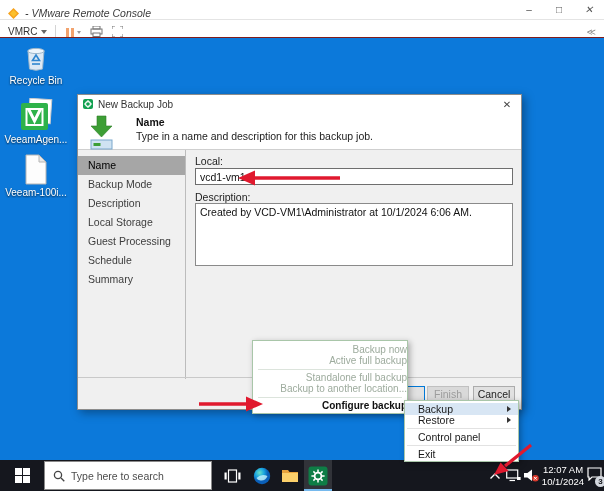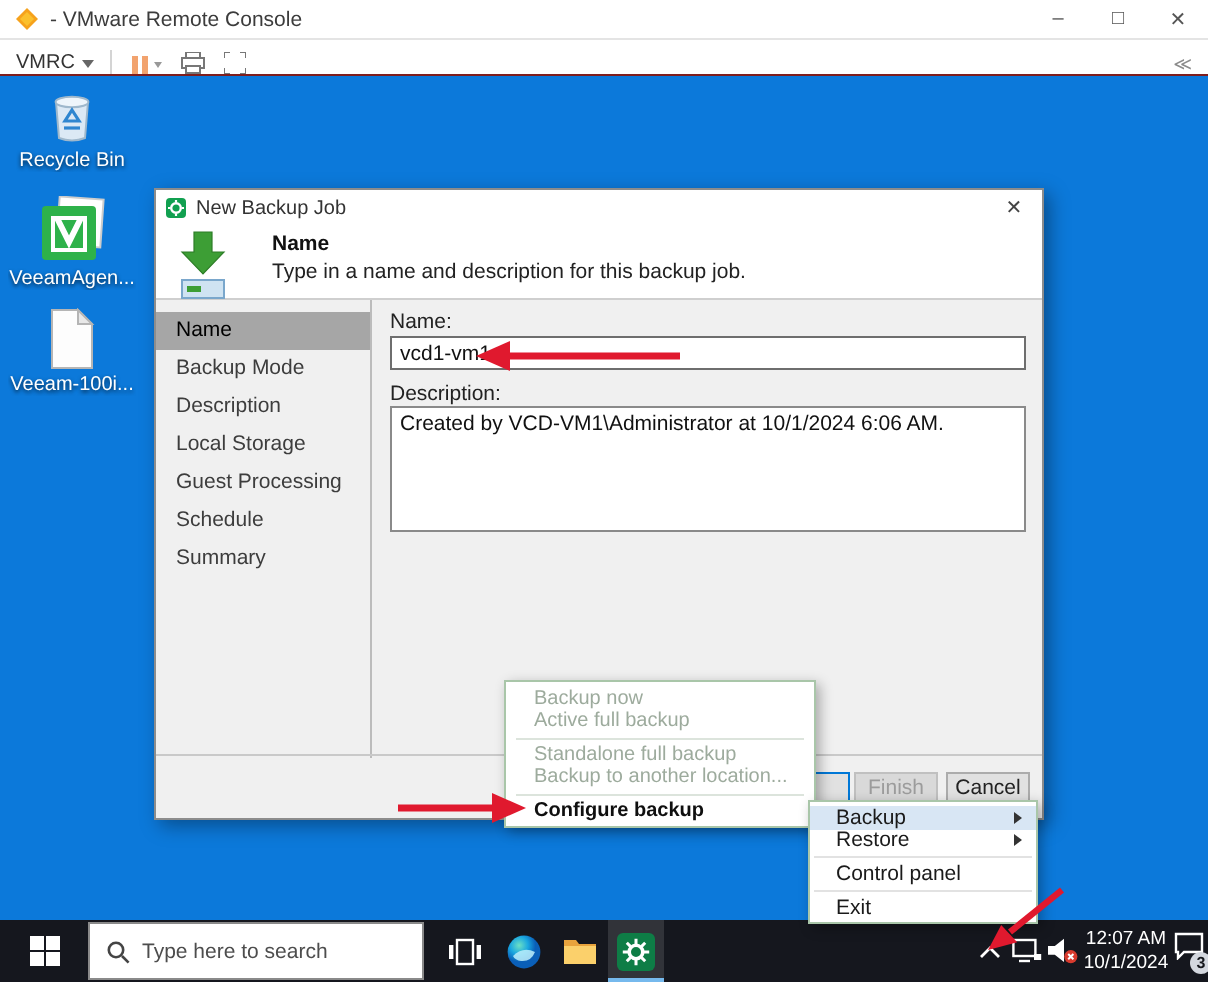--- a/index.html
+++ b/index.html
@@ -4,21 +4,21 @@
 <style>
   * { box-sizing: border-box; margin: 0; padding: 0; }
   html,body { width:604px; height:491px; }
   body {
     position: relative; overflow: hidden;
     font-family: "Liberation Sans", sans-serif;
     background: #0c79da;
   }
   
   .titlebar { position:absolute; top:0; left:0; right:0; height:20px; background:#ffffff;
-              border-bottom:1px solid #e4e4e4; display:flex; align-items:center; z-index:6; }
+              border-bottom:1px solid #e4e4e4; display:flex; align-items:flex-end; z-index:6;font-style:italic; }
   .tb-icon { width:11px; height:11px; margin:0 6px 0 8px; flex:none; }
   .tb-title { font-size:10.5px; color:#3c3c3c; }
   .tb-controls { margin-left:auto; display:flex; height:100%; }
   .tb-btn { width:30px; display:flex; align-items:center; justify-content:center;
             font-size:10px; color:#555; }
   .toolbar { position:absolute; top:20px; left:0; right:0; height:18px; background:#ffffff;
              border-bottom:1px solid #7f1d1d; display:flex; align-items:flex-end; z-index:6; }
   .vmrc { font-size:10px; color:#333; margin-left:8px; display:flex; align-items:center; gap:4px; }
   .caret-down { width:0; height:0; border-left:3px solid transparent; border-right:3px solid transparent;
                 border-top:4px solid #666; }
@@ -60,21 +60,21 @@
   .btn { position:absolute; top:8px; height:17px; font-size:10.5px; text-align:center; line-height:15px;
          border:1px solid #acacac; background:#e1e1e1; color:#222; }
   .btn-next   { right:96px; width:42px; border:1px solid #0078d7; }
   .btn-finish { right:52px; width:42px; color:#9c9c9c; background:#d9d9d9; border-color:#c0c0c0; }
   .btn-cancel { right:6px;  width:42px; }
   
   .menu { position:absolute; background:#fff; border:1px solid #a9c6a9;
           box-shadow:2px 2px 6px rgba(0,0,0,.3); }
   .menu1 { left:252px; top:340px; width:156px; padding:3px 0 2px; z-index:35; }
   .m-item { height:11.4px; line-height:11.4px; padding-left:14px; font-size:10px;
-            color:#9dab9d; white-space:nowrap; }
+            color:#9dab9d; white-space:nowrap;text-align:right; }
   .m-item.on { color:#0f0f0f; font-weight:bold; }
   .m-sep { height:1px; background:#dce4dc; margin:2px 5px; }
   .menu2 { left:404px; top:400px; width:115px; padding:2px 0; z-index:40; }
   .m2-item { height:11.6px; display:flex; align-items:center; padding:0 7px 0 13px;
              font-size:10.5px; color:#1a1a1a; }
   .m2-item.hl { background:#d8e6f4; }
   .m2-label { flex:1; }
   .sub-arrow { width:0; height:0; border-top:3.5px solid transparent; border-bottom:3.5px solid transparent;
                border-left:4px solid #333; }
   .m2-sep { height:1px; background:#e2e2e2; margin:2px 2px; }
@@ -207,21 +207,21 @@
     <div class="dlg-side">
       <div class="step sel">Name</div>
       <div class="step">Backup Mode</div>
       <div class="step">Description</div>
       <div class="step">Local Storage</div>
       <div class="step">Guest Processing</div>
       <div class="step">Schedule</div>
       <div class="step">Summary</div>
     </div>
     <div class="dlg-content">
-      <div class="lbl-name">Name:</div>
+      <div class="lbl-name">Local:</div>
       <input class="inp-name" type="text" value="vcd1-vm1" style="">
       <div class="lbl-desc">Description:</div>
       <div class="box-desc">Created by VCD-VM1\Administrator at 10/1/2024 6:06 AM.</div>
     </div>
   </div>
 
   <div class="dlg-footer">
     <div class="btn btn-next"></div>
     <div class="btn btn-finish">Finish</div>
     <div class="btn btn-cancel">Cancel</div>

